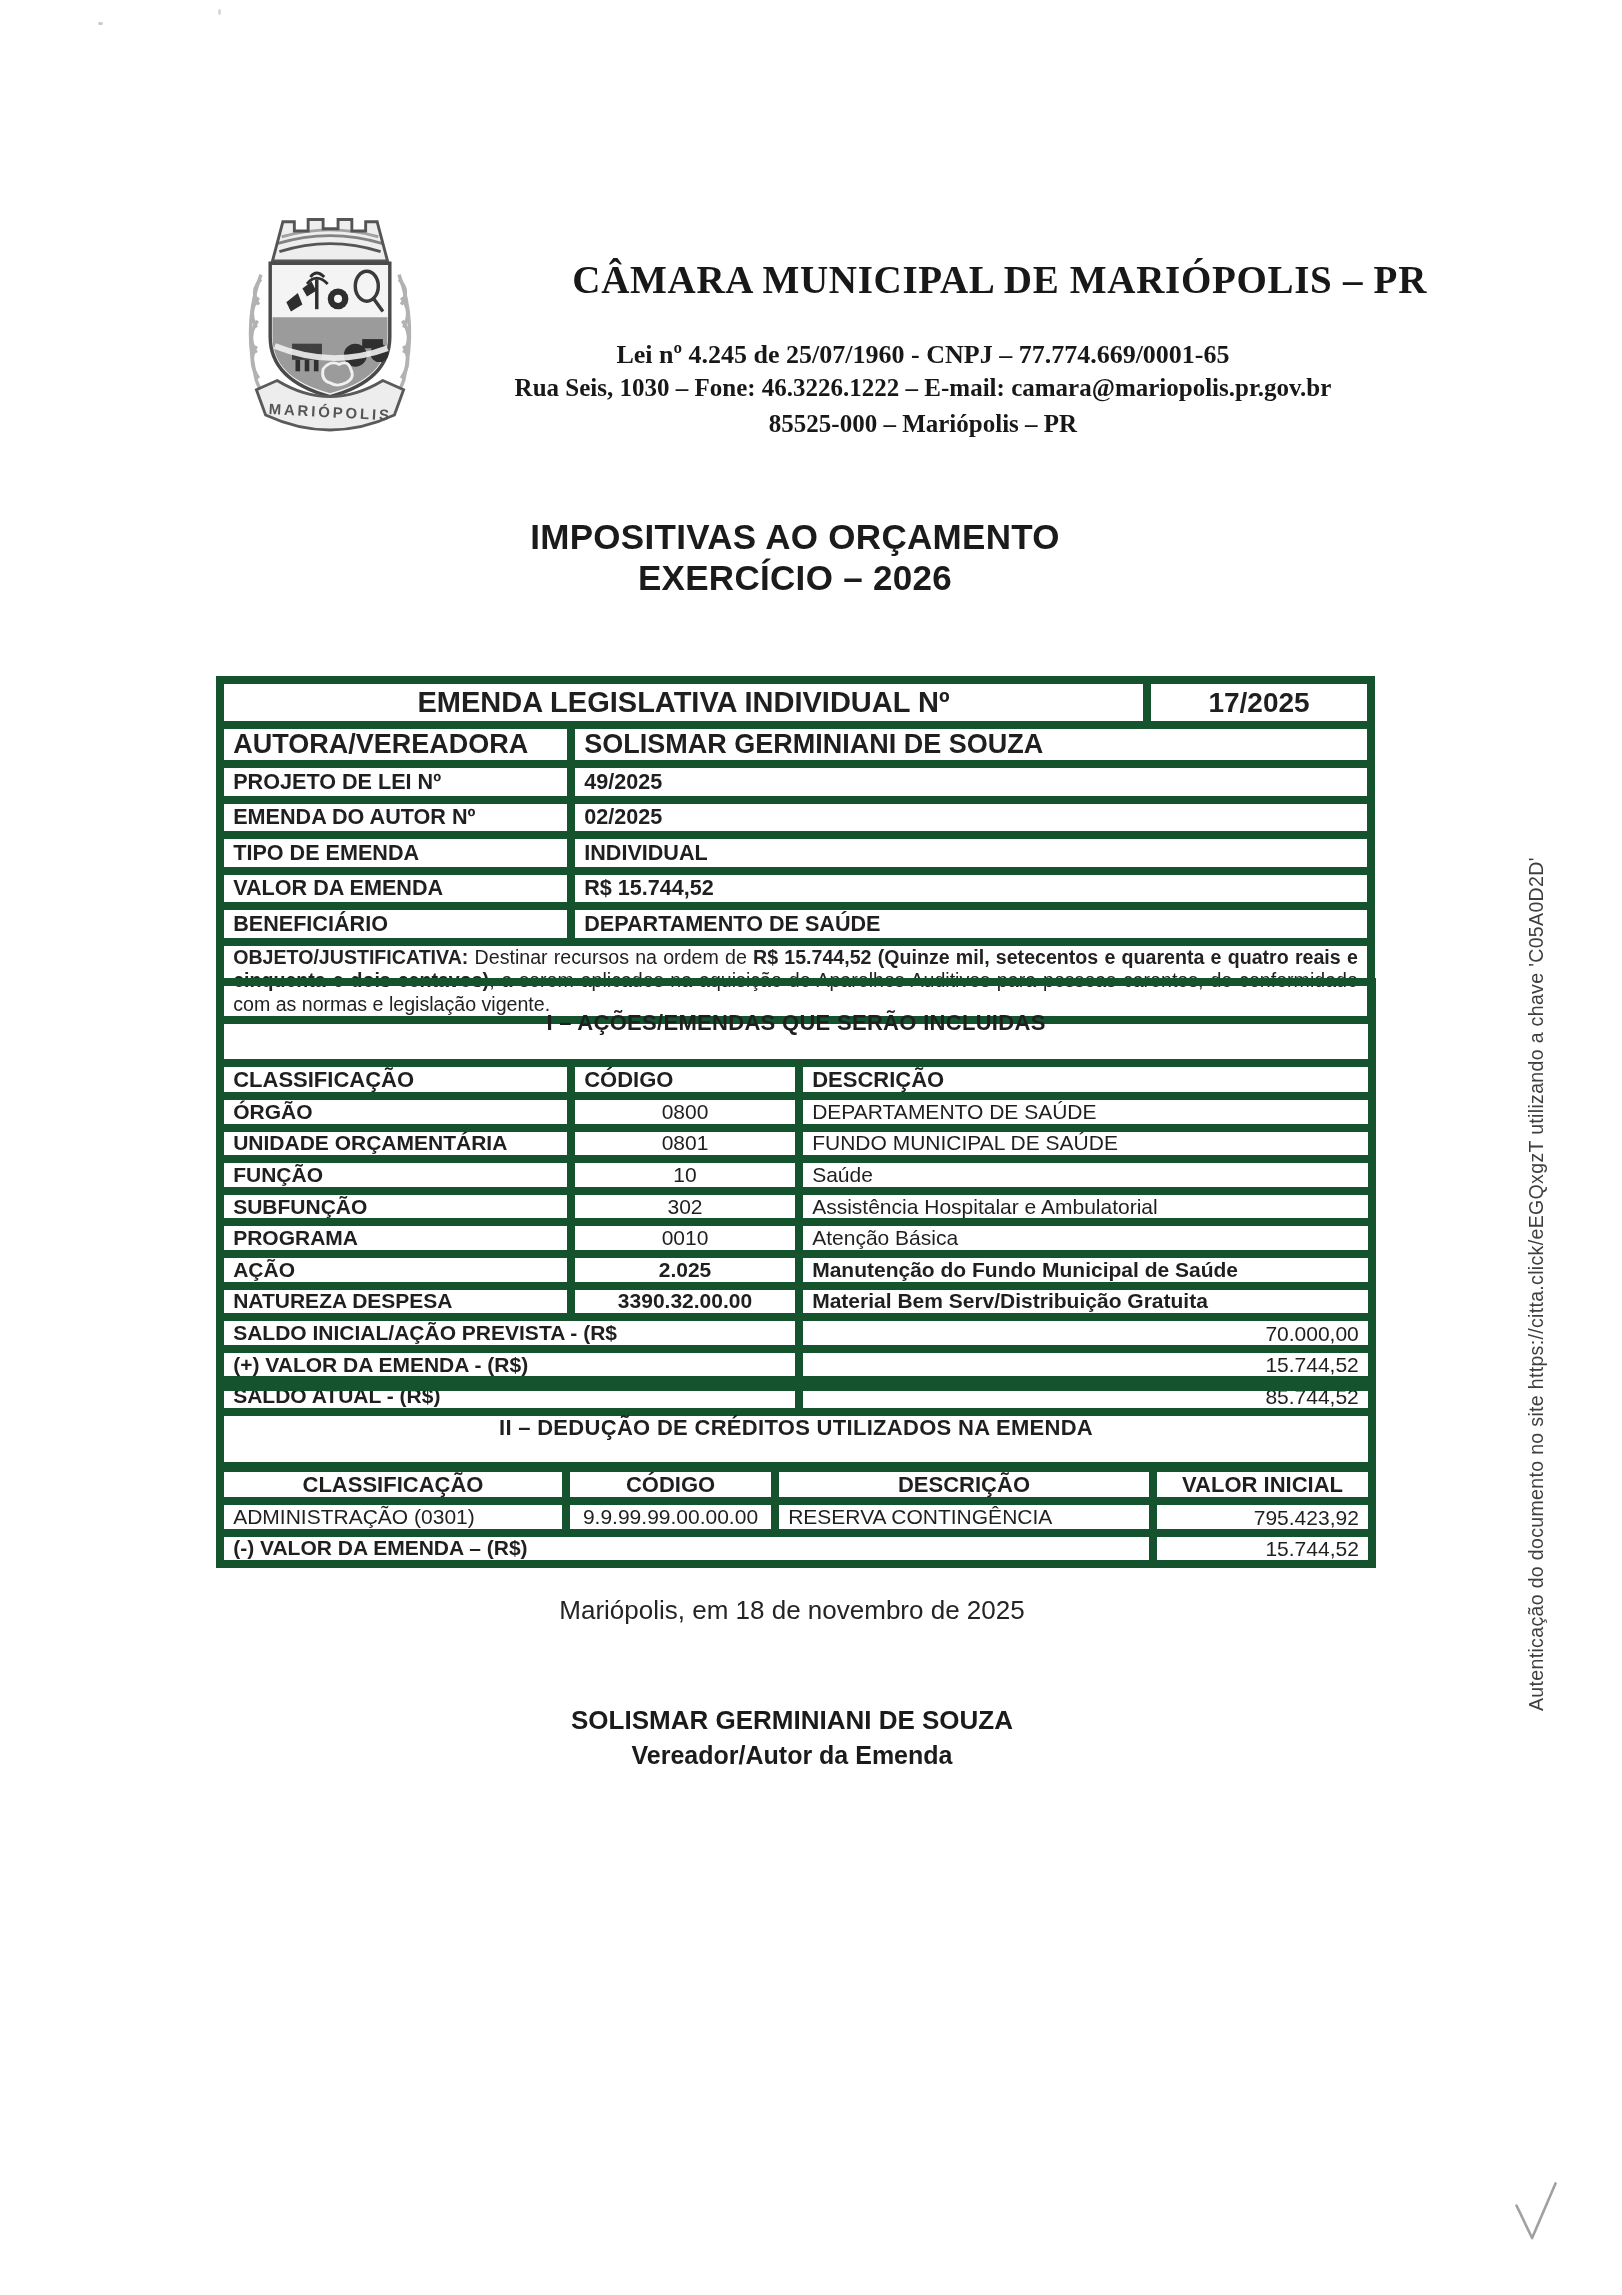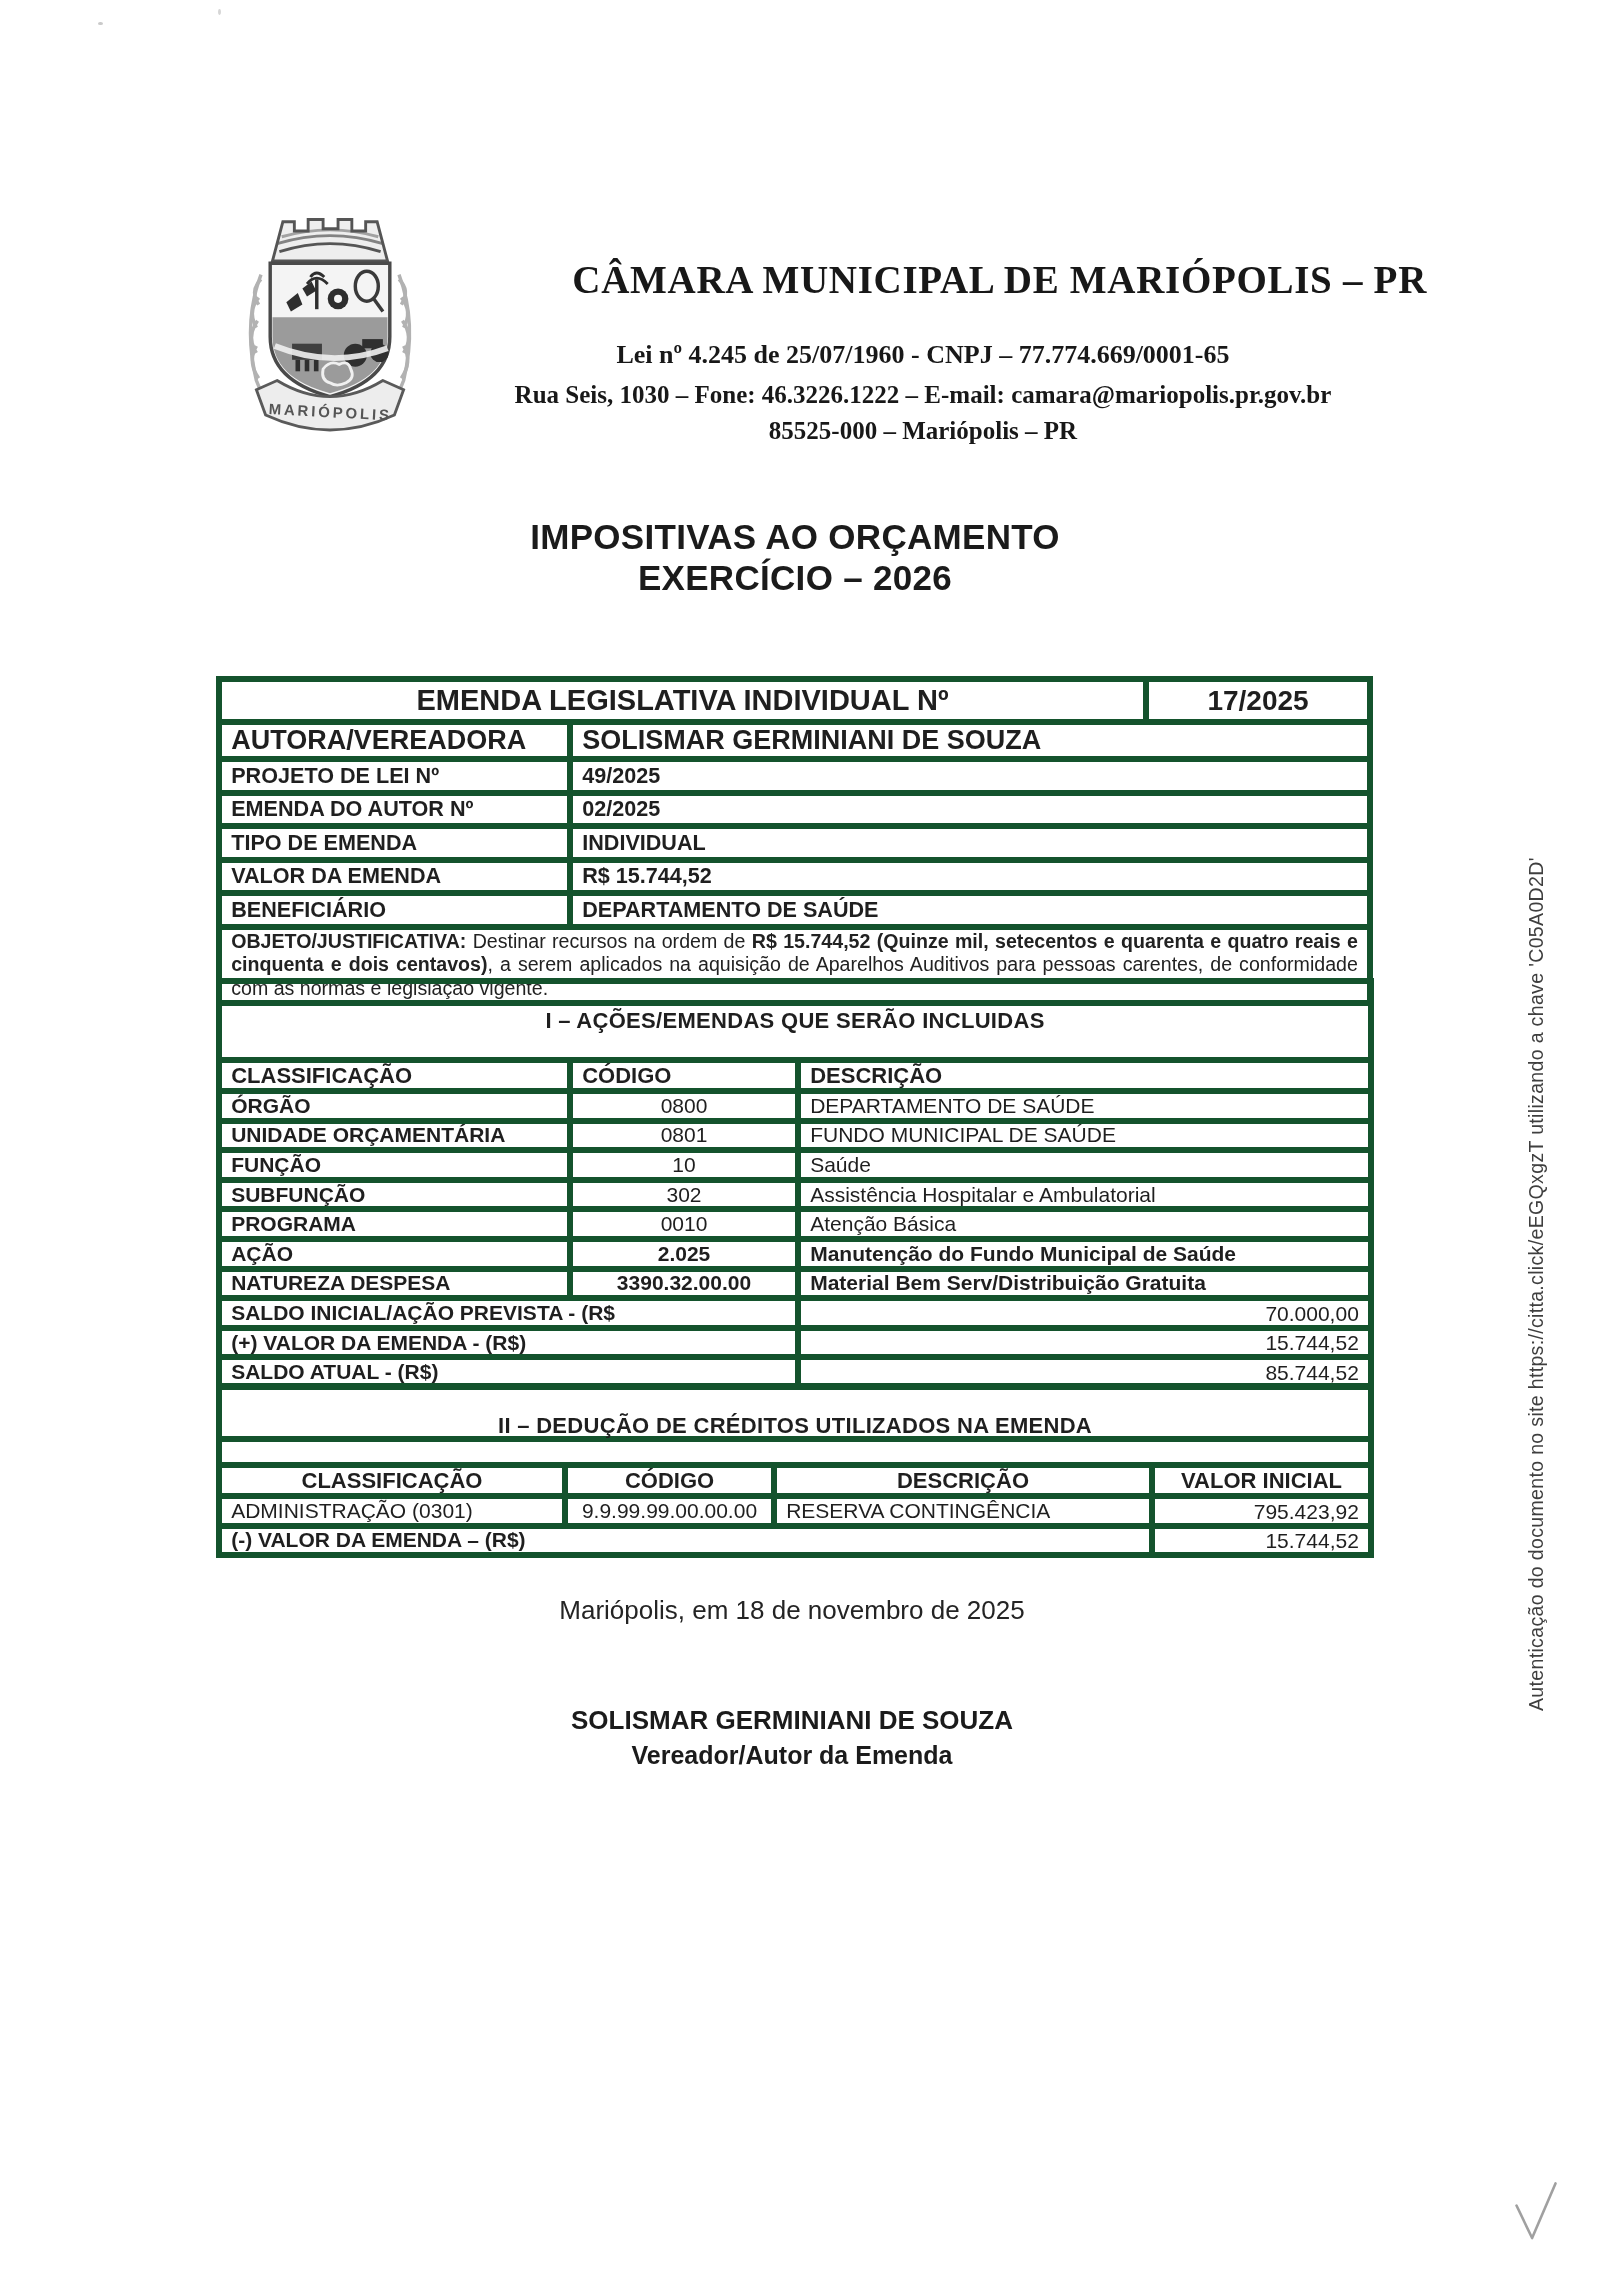--- a/index.html
+++ b/index.html
@@ -14,31 +14,31 @@
   .s2 { left:218px; top:9.2px; width:2.6px; height:5.9px; opacity:.35; }
 
   
   .logo { position:absolute; left:226px; top:208px; width:208px; height:230px; }
   .head-text {
     position:absolute; left:419px; top:257px; width:1008px; text-align:center;
     font-family:"Liberation Serif","DejaVu Serif",serif; color:#181818; white-space:nowrap;
   }
   .org-name { font-size:39px; font-weight:bold; letter-spacing:0.7px;text-align:right; }
   .law-line { margin-top:38px; font-size:26px; font-weight:bold; }
-  .addr-line { margin-top:11px; font-size:25px; font-weight:bold; }
+  .addr-line { margin-top:4px; font-size:25px; font-weight:bold; }
   .city-line { margin-top:7.9px; font-size:25px; font-weight:bold; }
 
   .form-title {
     position:absolute; left:216px; top:516px; width:1158px; text-align:center;
     font-size:35px; font-weight:bold; line-height:41px; color:#1b1b1b; letter-spacing:0.3px;
   }
 
   
   table { border-collapse:collapse; table-layout:fixed; position:absolute; }
-  td { border:6px solid #14532d; overflow:hidden; }
+  td { border:8px solid #14532d; overflow:hidden; }
 
   .t1 { left:216px; top:676px; width:1152px; }
   .t1 td { padding:0 9.2px; }
   .t1 .th-label { text-align:center; font-weight:bold; font-size:29px; height:37px; }
   .t1 .th-num   { text-align:center; font-weight:bold; font-size:28px; }
   .t1 .r-autora td { font-size:27px; font-weight:bold; height:29px; }
   .t1 .r td { font-size:21.6px; font-weight:bold; height:27.5px; }
   .objeto-cell {
     padding:5.2px 10.5px 3.9px 9.2px; font-size:19.6px; line-height:23.6px;
     text-align:justify; font-weight:normal; color:#222;

